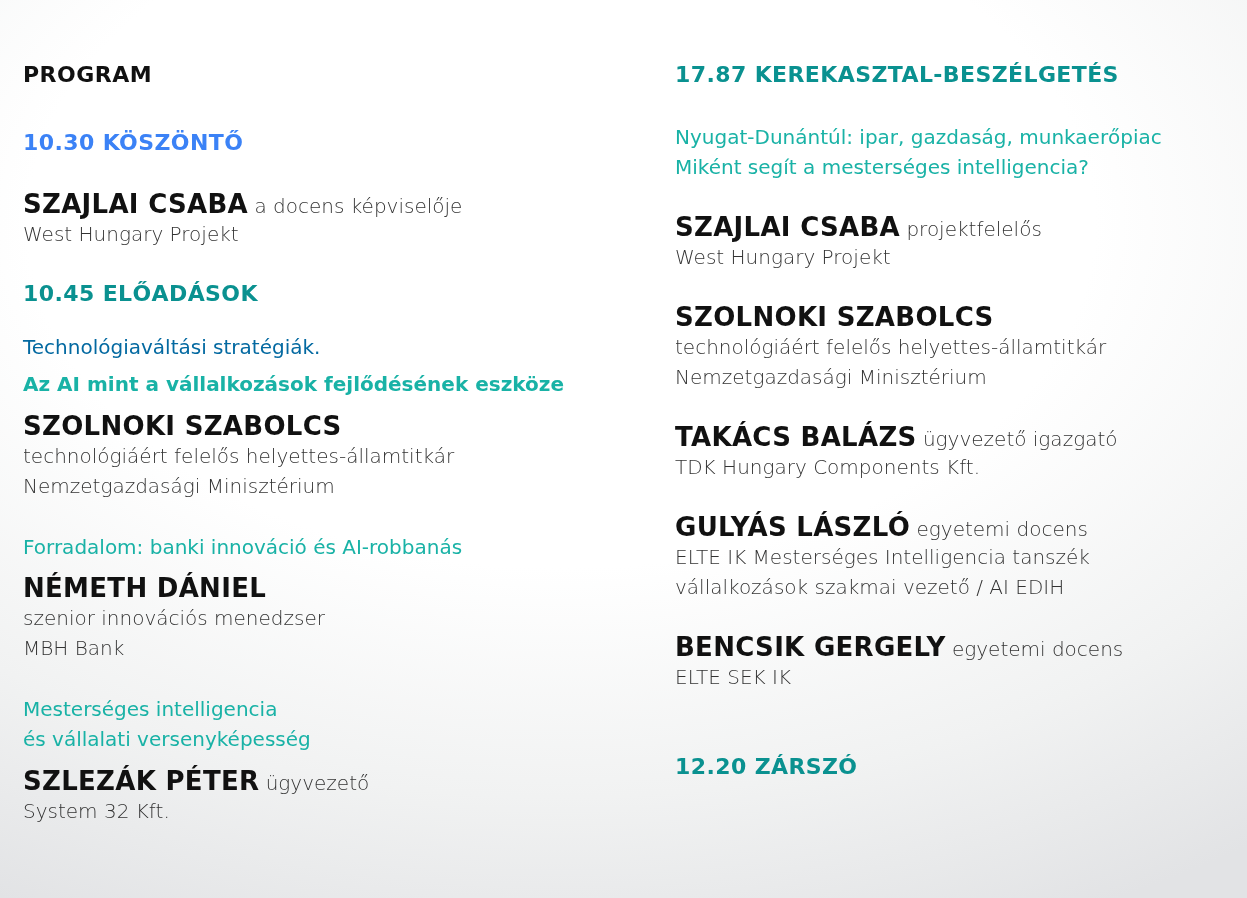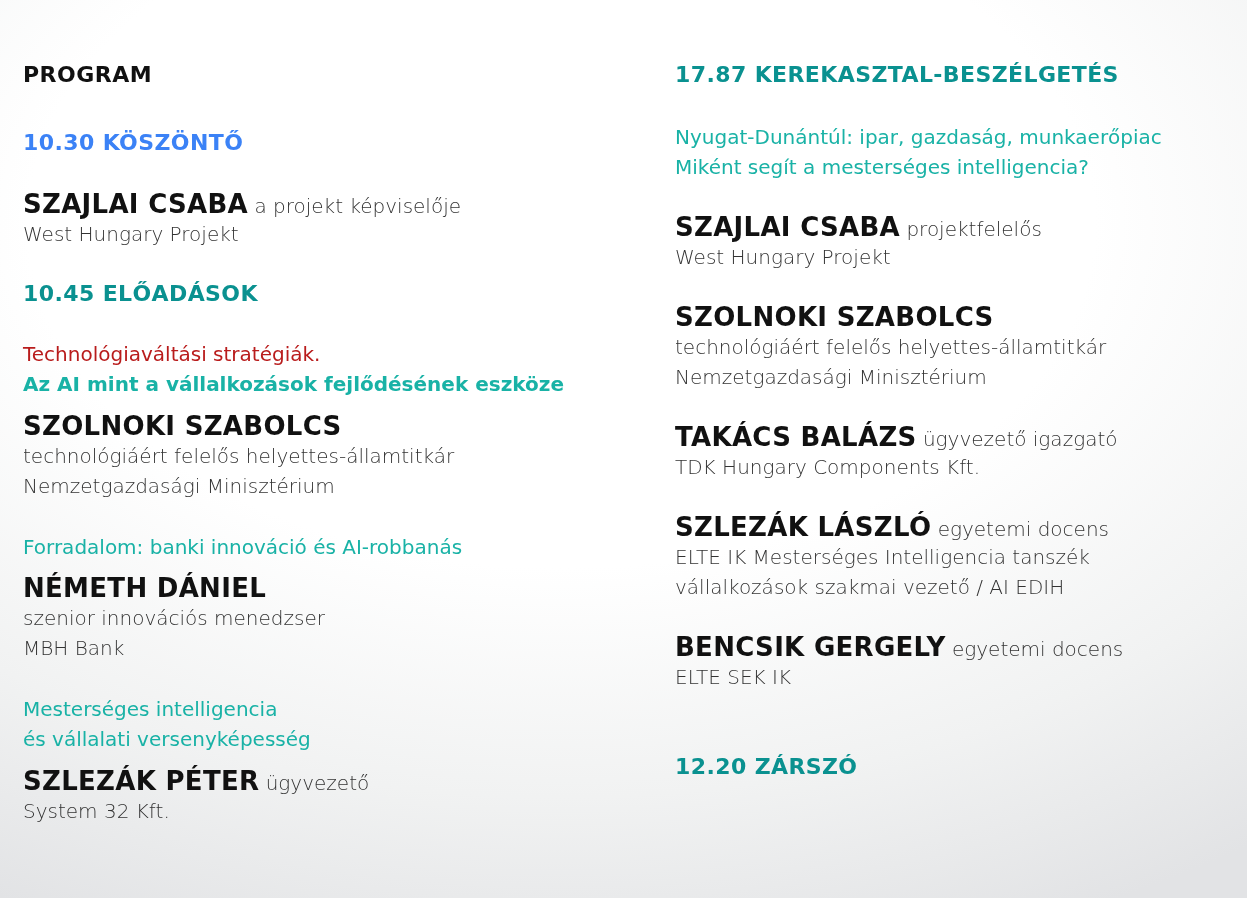--- a/index.html
+++ b/index.html
@@ -66,27 +66,27 @@
 <body>
 
 <div class="col col-left">
 
   <div class="abs program-title" style="top:62px;">PROGRAM</div>
 
   <div class="abs time-heading heading-teal" style="top: 130px; color: #3b82f6;">10.30 KÖSZÖNTŐ</div>
 
   <div class="abs speaker-line" style="top:189px;">
     <span class="speaker-name">SZAJLAI CSABA</span>
-    <span class="speaker-role">a projekt képviselője</span>
+    <span class="speaker-role">a docens képviselője</span>
   </div>
   <div class="abs affil" style="top:219px;">West Hungary Projekt</div>
 
   <div class="abs time-heading heading-teal" style="top: 281px; color: rgb(10, 145, 144);">10.45 ELŐADÁSOK</div>
 
-  <div class="abs talk-title subtitle-teal" style="top: 339px; color: #b91c1c;">Technológiaváltási stratégiák.</div>
+  <div class="abs talk-title subtitle-teal" style="top: 332px; color: #0369a1;">Technológiaváltási stratégiák.</div>
   <div class="abs talk-title subtitle-teal" style="top: 369px; color: rgb(25, 178, 166); font-weight: bold;">Az AI mint a vállalkozások fejlődésének eszköze</div>
   <div class="abs speaker-line" style="top:411px;">
     <span class="speaker-name">SZOLNOKI SZABOLCS</span>
   </div>
   <div class="abs affil" style="top:441px;">technológiáért felelős helyettes-államtitkár</div>
   <div class="abs affil" style="top:471px;">Nemzetgazdasági Minisztérium</div>
 
   <div class="abs talk-title subtitle-teal" style="top: 532px; color: rgb(25, 178, 166);">Forradalom: banki innováció és AI-robbanás</div>
   <div class="abs speaker-line" style="top:573px;">
     <span class="speaker-name">NÉMETH DÁNIEL</span>
@@ -122,21 +122,21 @@
   <div class="abs affil" style="top:332px;">technológiáért felelős helyettes-államtitkár</div>
   <div class="abs affil" style="top:362px;">Nemzetgazdasági Minisztérium</div>
 
   <div class="abs speaker-line" style="top:422px;">
     <span class="speaker-name">TAKÁCS BALÁZS</span>
     <span class="speaker-role">ügyvezető igazgató</span>
   </div>
   <div class="abs affil" style="top:452px;text-align:center;">TDK Hungary Components Kft.</div>
 
   <div class="abs speaker-line" style="top:512px;">
-    <span class="speaker-name">SZLEZÁK LÁSZLÓ</span>
+    <span class="speaker-name">GULYÁS LÁSZLÓ</span>
     <span class="speaker-role">egyetemi docens</span>
   </div>
   <div class="abs affil" style="top:542px;">ELTE IK Mesterséges Intelligencia tanszék</div>
   <div class="abs affil" style="top:572px;">vállalkozások szakmai vezető / AI EDIH</div>
 
   <div class="abs speaker-line" style="top:632px;">
     <span class="speaker-name">BENCSIK GERGELY</span>
     <span class="speaker-role">egyetemi docens</span>
   </div>
   <div class="abs affil" style="top:662px;">ELTE SEK IK</div>

